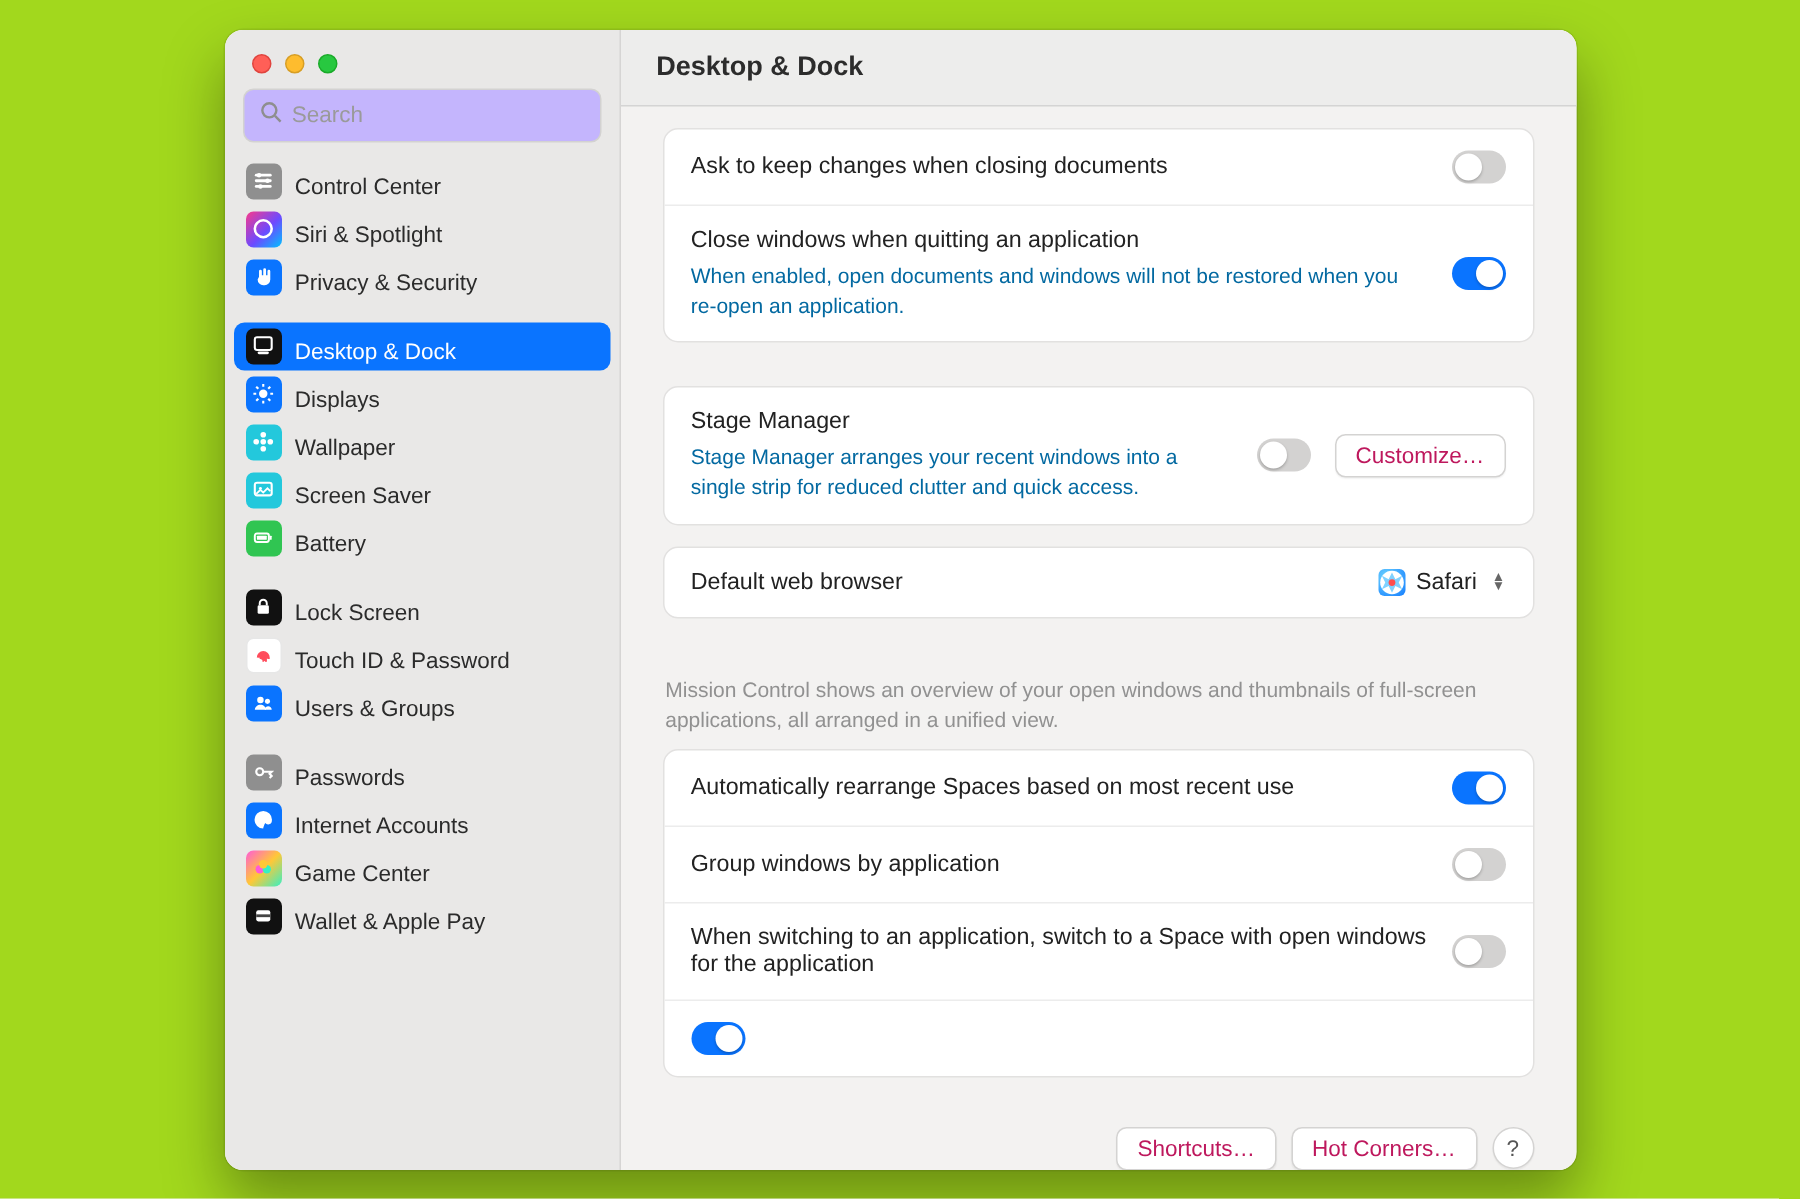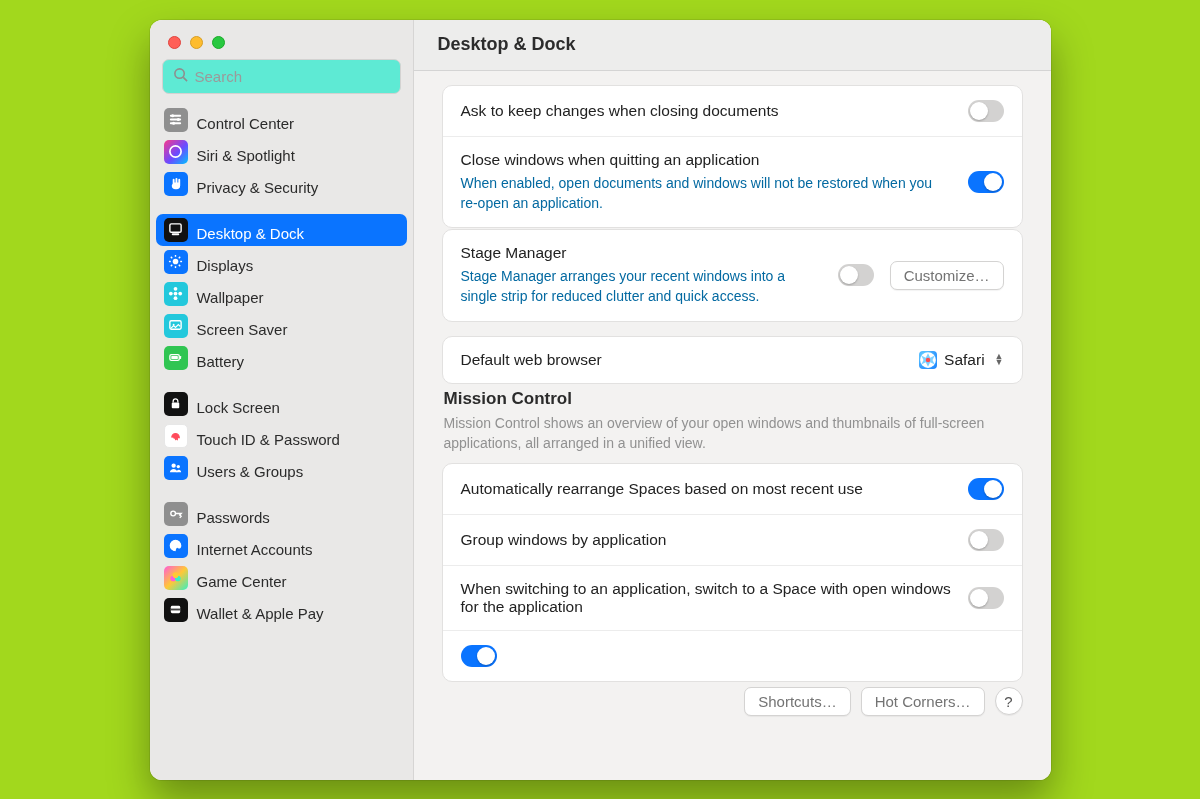--- a/index.html
+++ b/index.html
@@ -31,21 +31,21 @@
   .traffic {
     display:flex; gap:9px; padding:16px 0 10px 18px;
   }
   .traffic span { width:13px; height:13px; border-radius:50%; display:inline-block;}
   .t-close{background:#ff5f57;border:.5px solid #e0443e;}
   .t-min{background:#febc2e;border:.5px solid #d79e24;}
   .t-max{background:#28c840;border:.5px solid #1aab29;}
   .search-wrap { padding:0 12px 10px 12px;}
   .search {
     display:flex; align-items:center; gap:7px;
-    background:#5eead4;
+    background:#c4b5fd;
     border:1px solid #d3d2d1;
     border-radius:7px;
     padding:7px 10px;
     color:#888;
   }
   .search input {
     flex:1; border:none; outline:none; background:transparent;
     font-size:15px; color:#666;
   }
   .search input::placeholder{color:#9a9a9a;}
@@ -77,21 +77,21 @@
     font-size:18px; font-weight:700; color:#2c2c2c;
   }
   .content {
     flex:1; overflow-y:auto; padding:14px 28px 18px 28px;
     color:#2c2c2c;
   }
   .card {
     background:#fff;
     border:1px solid #e2e1e0;
     border-radius:10px;
-    margin-bottom:1px;
+    margin-bottom:29px;
   }
   .card.small{margin-bottom:14px;}
   .row {
     display:flex; align-items:center; padding:14px 18px; gap:16px;
   }
   .row + .row { border-top:1px solid #ececec;}
   .row-text { flex:1; }
   .row-title { font-size:15.5px; color:#222;}
   .row-desc { font-size:14px; color:#0369a1; margin-top:4px; line-height:1.45;}
   .toggle {
@@ -102,21 +102,21 @@
   .toggle .knob{
     position:absolute; top:2px; left:2px; width:18px; height:18px;
     background:#fff; border-radius:50%;
     box-shadow:0 1px 2px rgba(0,0,0,.25);
     transition:left .15s;
   }
   .toggle.on{ background:#0a74ff;}
   .toggle.on .knob{ left:16px;}
   .btn {
     background:#fff; border:1px solid #d4d3d2; border-radius:7px;
-    padding:5px 13px; font-size:15px; color:#737373;
+    padding:5px 13px; font-size:15px; color:#be185d;
     box-shadow:0 1px 1px rgba(0,0,0,.05);
     cursor:default;
   }
   .select {
     display:flex; align-items:center; gap:7px;
     font-size:15.5px; color:#222;
   }
   .sel-ico{
     width:18px;height:18px;border-radius:4px;
     background:radial-gradient(circle at 30% 30%,#6dd5ff,#147dff);
@@ -380,21 +380,20 @@
             <span>Safari</span>
             <span class="chevup-down">
                 <span>▲</span>
                 <span>▼</span>
               </span>
           </div>
         </div>
       </div>
 
       <div class="section-header">
-        <div class="section-title">Mission Control</div>
         <div class="section-desc">Mission Control shows an overview of your open windows and thumbnails of full-screen applications, all arranged in a unified view.</div>
       </div>
 
       <div class="card" id="mission-card">
           <div class="row">
             <div class="row-text">
               <div class="row-title">Automatically rearrange Spaces based on most recent use</div>
             </div>
             <div class="toggle on">
               <span class="knob"></span>

